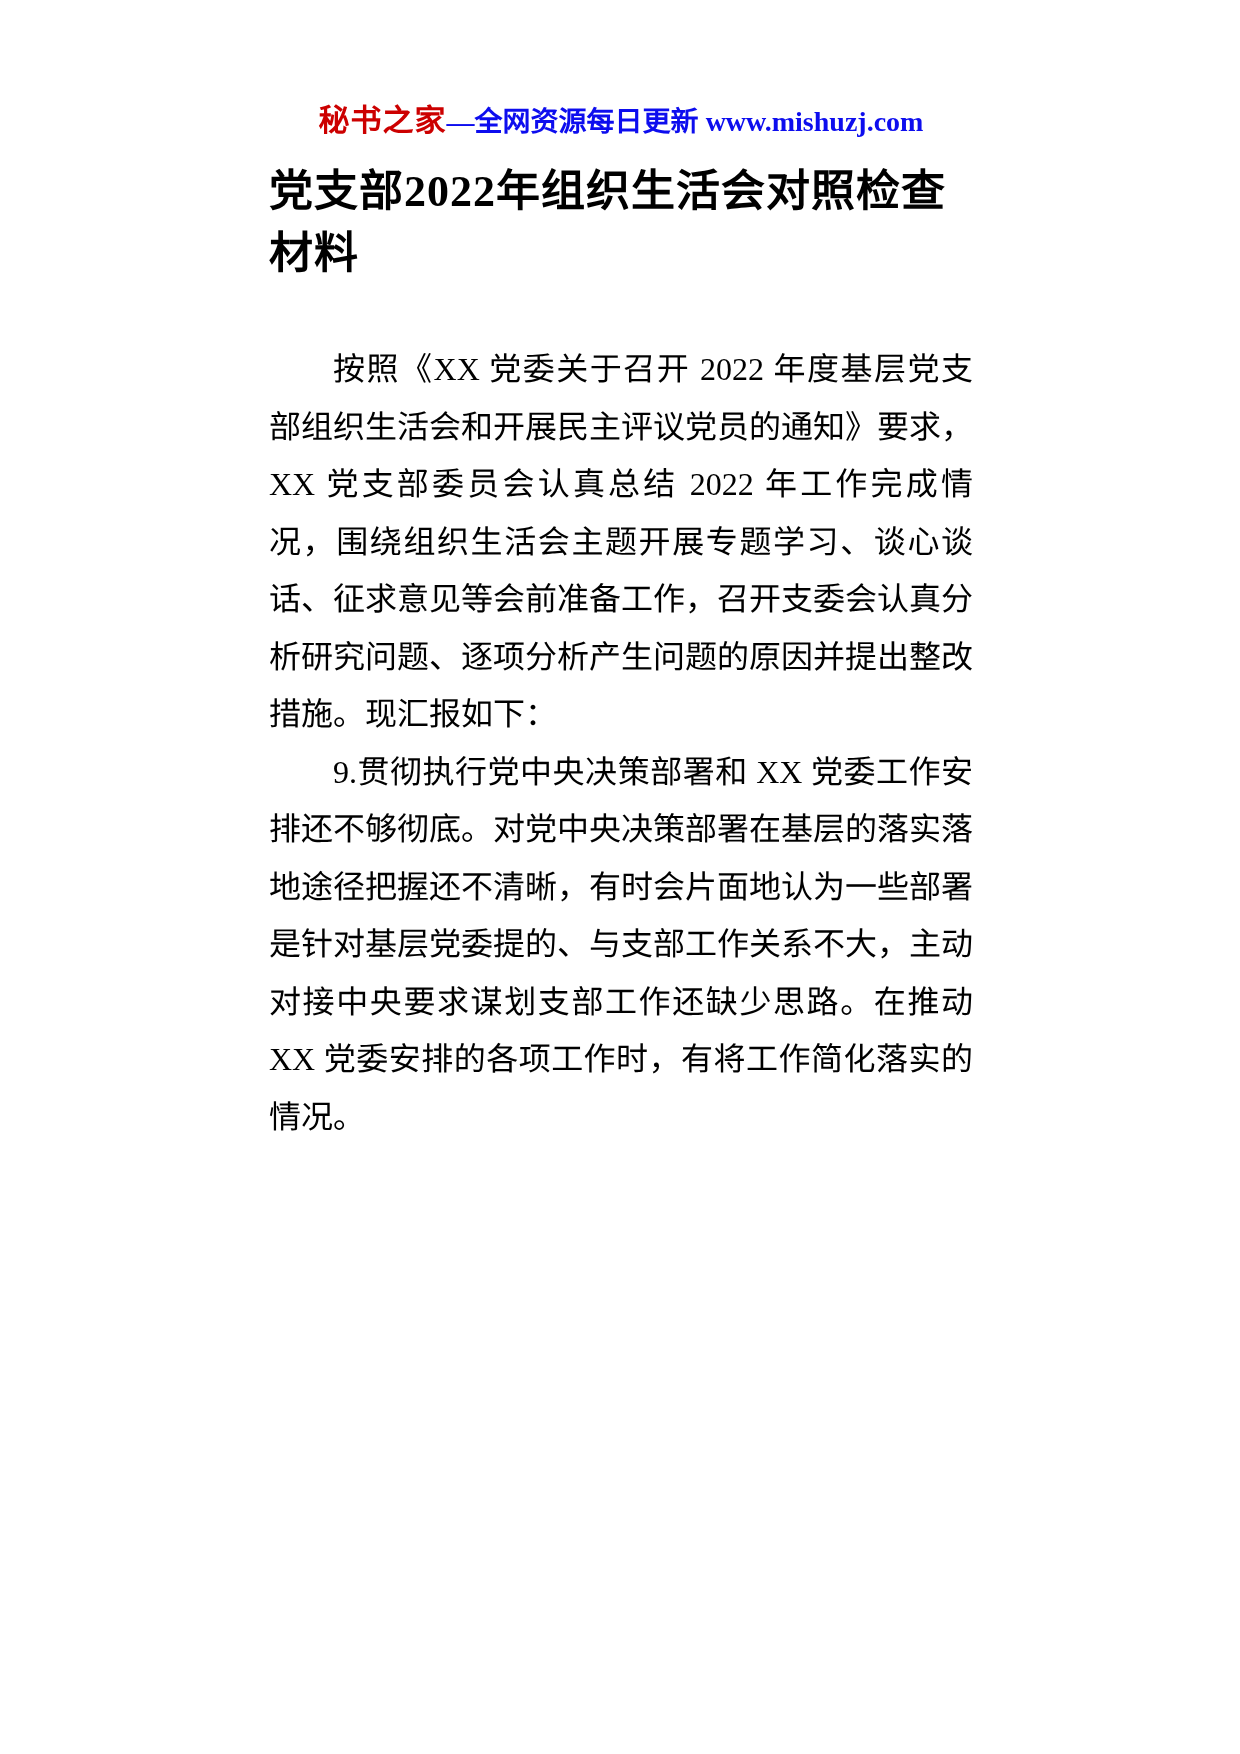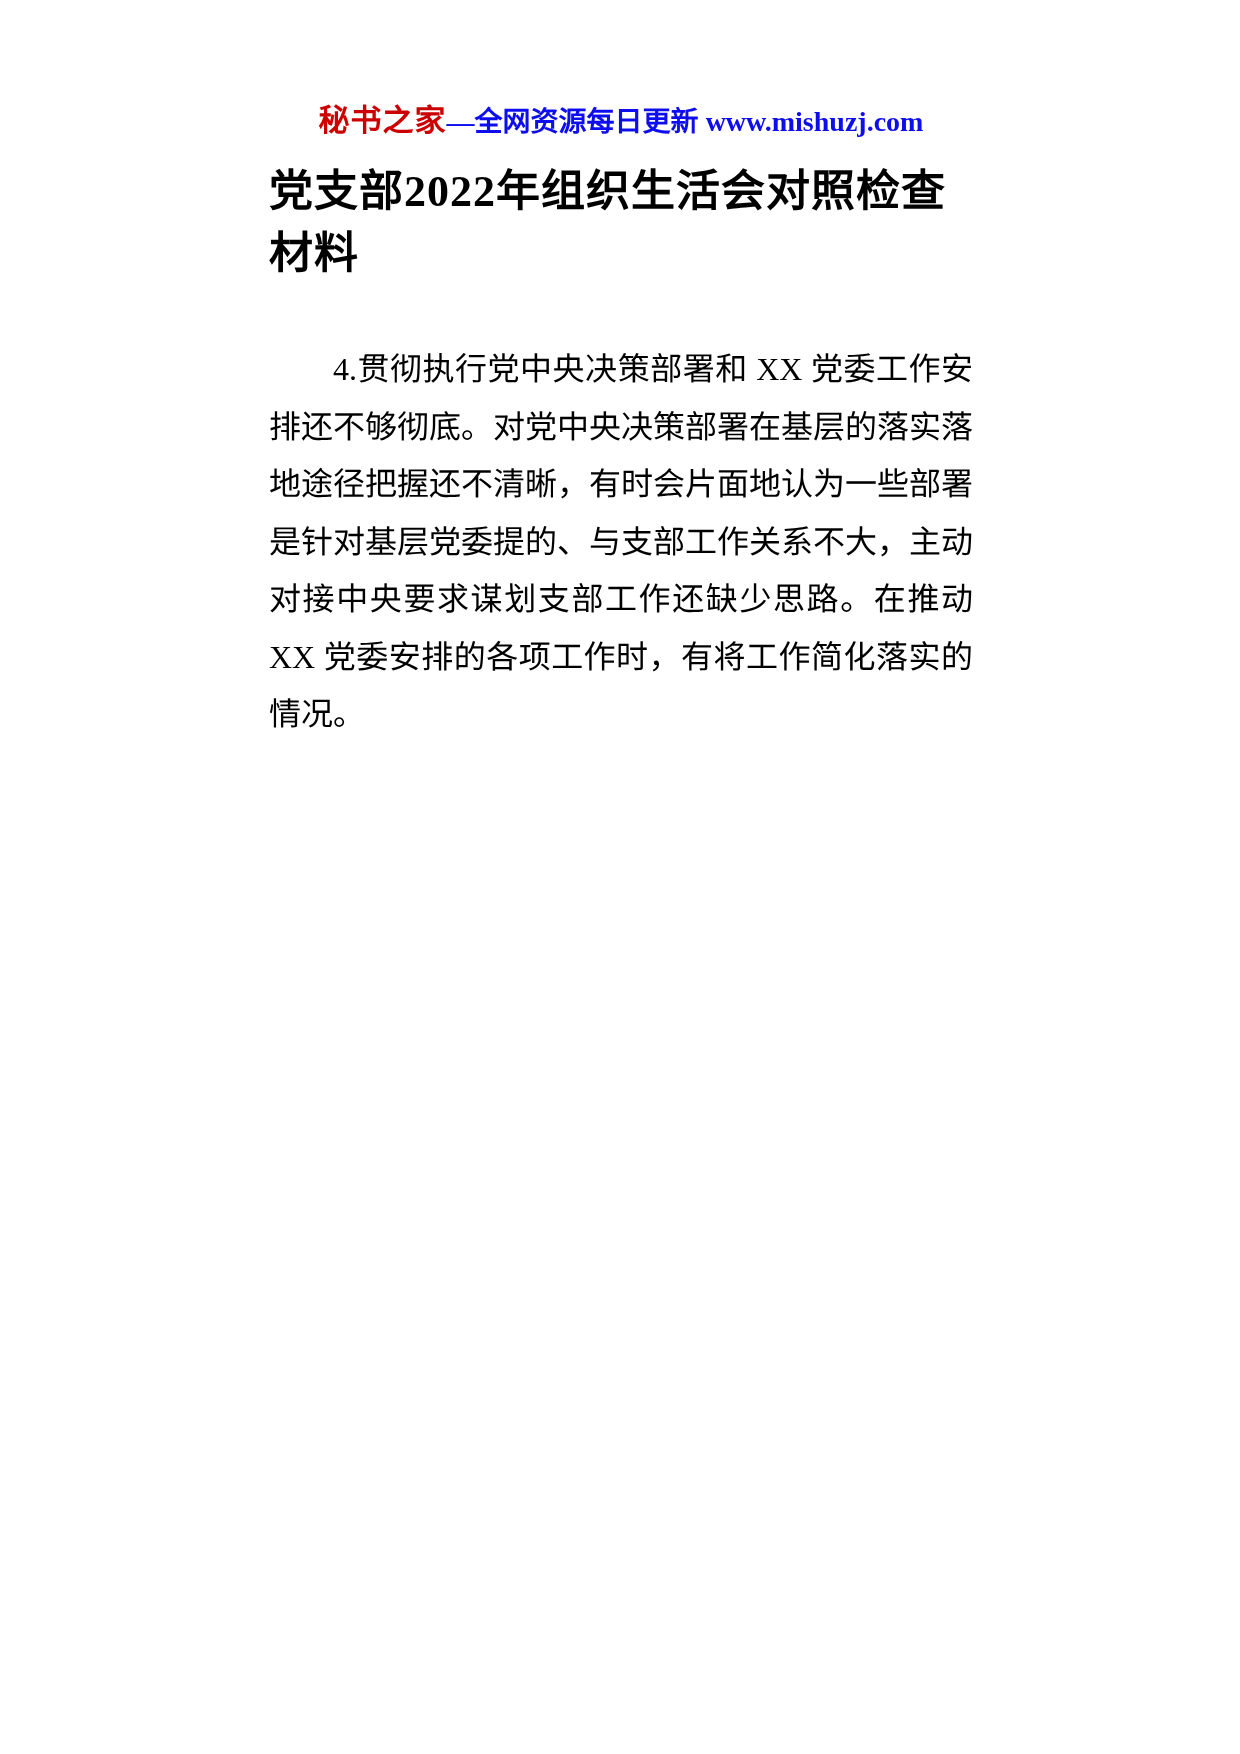--- a/index.html
+++ b/index.html
@@ -73,16 +73,17 @@
 
 <div class="page">
 
   <div class="doc-header">
     <span class="site">秘书之家</span><span class="tagline">—全网资源每日更新 </span><span class="url">www.mishuzj.com</span>
   </div>
 
   <h1 class="doc-title">党支部2022年组织生活会对照检查材料</h1>
 
   <div class="doc-body">
-    <p>4.贯彻执行党中央决策部署和 XX 党委工作安排还不够彻底。对党中央决策部署在基层的落实落地途径把握还不清晰，有时会片面地认为一些部署是针对基层党委提的、与支部工作关系不大，主动对接中央要求谋划支部工作还缺少思路。在推动 XX 党委安排的各项工作时，有将工作简化落实的情况。</p>
+    <p>按照《XX 党委关于召开 2022 年度基层党支部组织生活会和开展民主评议党员的通知》要求，XX 党支部委员会认真总结 2022 年工作完成情况，围绕组织生活会主题开展专题学习、谈心谈话、征求意见等会前准备工作，召开支委会认真分析研究问题、逐项分析产生问题的原因并提出整改措施。现汇报如下：</p>
+    <p>9.贯彻执行党中央决策部署和 XX 党委工作安排还不够彻底。对党中央决策部署在基层的落实落地途径把握还不清晰，有时会片面地认为一些部署是针对基层党委提的、与支部工作关系不大，主动对接中央要求谋划支部工作还缺少思路。在推动 XX 党委安排的各项工作时，有将工作简化落实的情况。</p>
   </div>
 
 </div>
 
 </body></html>

